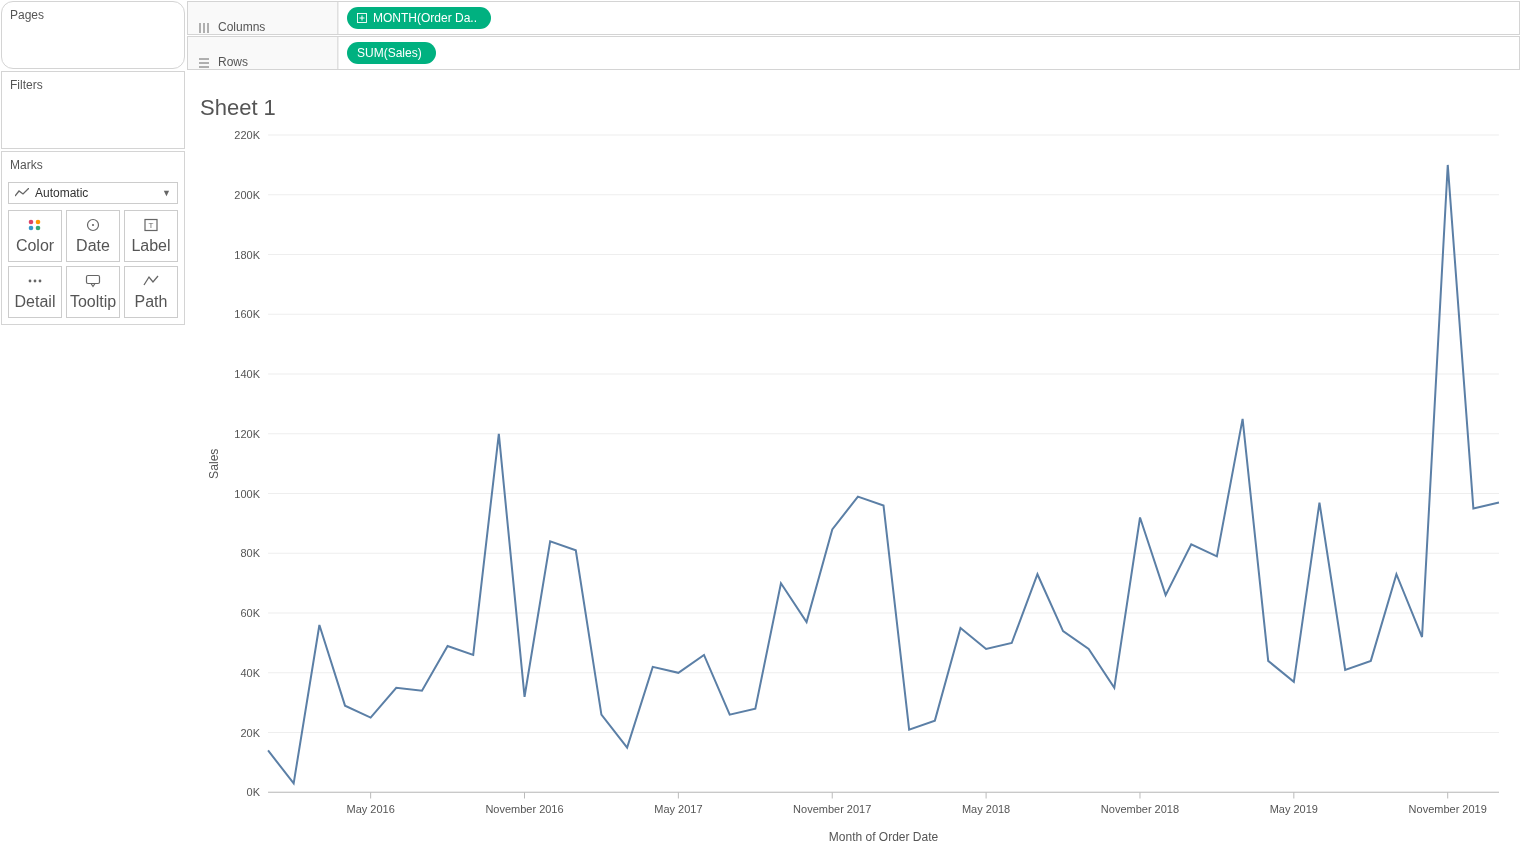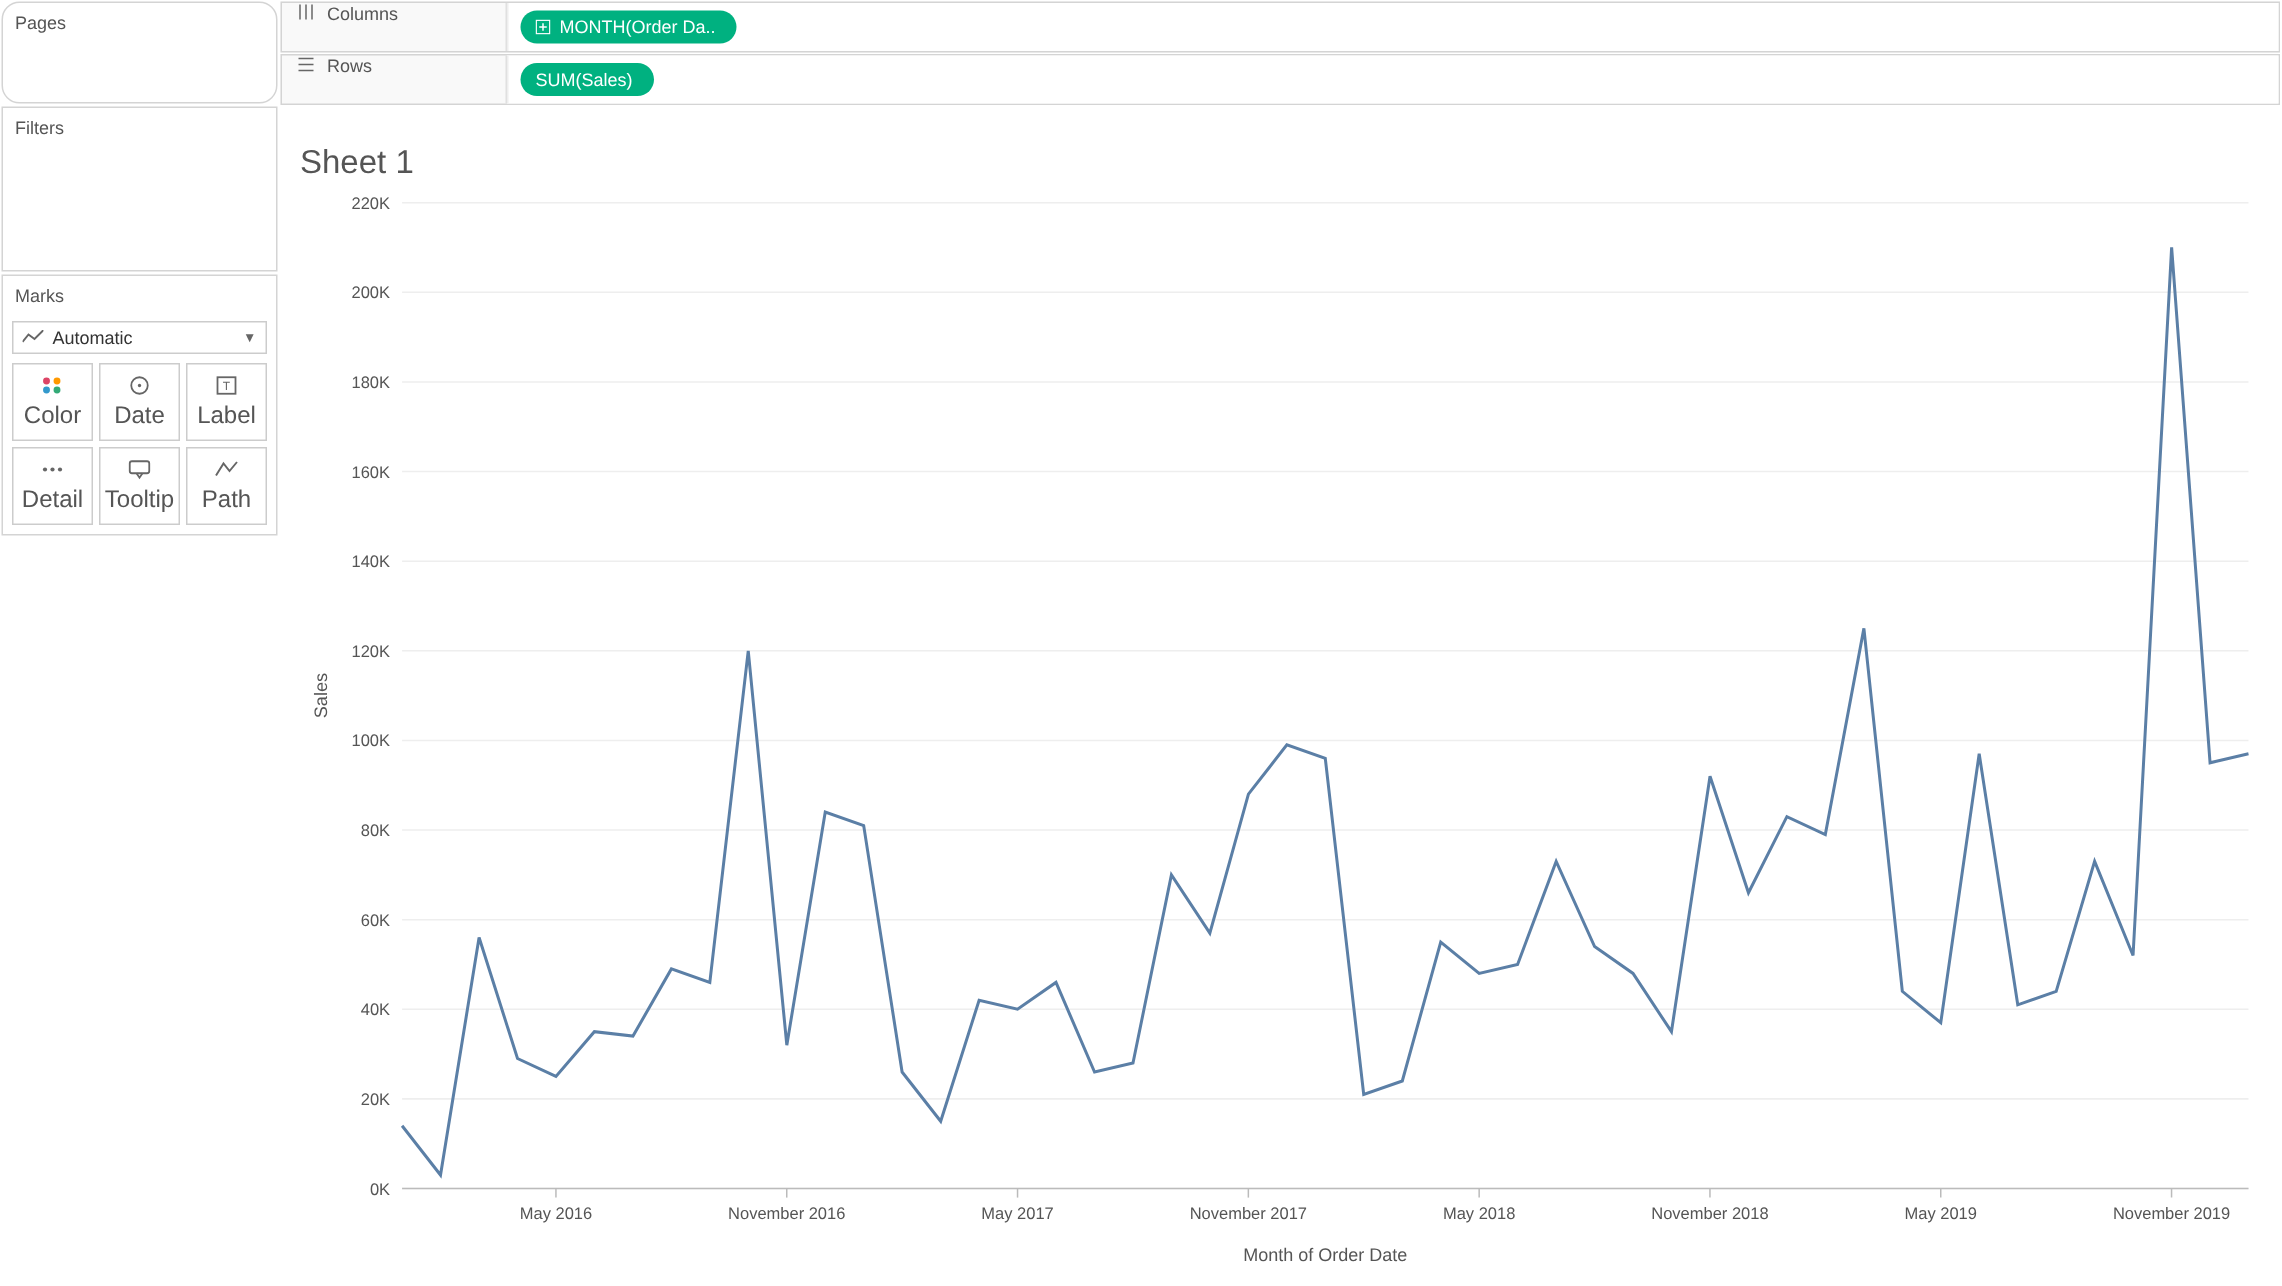--- a/index.html
+++ b/index.html
@@ -1,32 +1,32 @@
 <!DOCTYPE html>
 <html><head>
 <meta charset="utf-8">
 <style>
 * { box-sizing: border-box; margin: 0; padding: 0; }
 body { font-family: "Segoe UI", Arial, sans-serif; font-size: 12px; color: #333; background: #fff; width: 1521px; height: 857px; overflow: hidden; display: flex; }
 .left-col { width: 186px; flex-shrink: 0; display: flex; flex-direction: column; }
 .panel { border: 1px solid #d4d4d4; background: #fff; margin: 1px; }
 .panel-title { padding: 6px 8px; font-size: 12px; color: #555; }
 .pages-panel { height: 68px; border-radius: 12px; }
-.filters-panel { height: 110px; }
+.filters-panel { height: 78px; }
 .marks-panel { }
 .marks-dropdown { margin: 4px 6px 6px 6px; border: 1px solid #ccc; height: 22px; display: flex; align-items: center; padding: 0 6px; justify-content: space-between; cursor: pointer; }
 .marks-dropdown .dl { display: flex; align-items: center; gap: 6px; }
 .marks-grid { display: grid; grid-template-columns: repeat(3, 1fr); gap: 4px; padding: 0 6px 6px 6px; }
 .mark-btn { border: 1px solid #ccc; height: 52px; display: flex; flex-direction: column; align-items: center; justify-content: center; gap: 4px; cursor: pointer; background: #fff; }
 .mark-btn svg { width: 18px; height: 16px; }
 .mark-lbl { font-size: 16px; color: #555; }
 .right-col { flex: 1; display: flex; flex-direction: column; }
 .shelves { }
 .shelf-row { display: flex; align-items: center; border: 1px solid #d4d4d4; background: #f9f9f9; height: 34px; margin: 1px; }
-.shelf-label { width: 150px; display: flex; align-items: flex-start; gap: 8px; padding: 0 10px; color: #555; border-right: 1px solid #e0e0e0; height: 100%; }
+.shelf-label { width: 150px; display: flex; align-items: flex-end; gap: 8px; padding: 0 10px; color: #555; border-right: 1px solid #e0e0e0; height: 100%; }
 .shelf-content { flex: 1; display: flex; align-items: center; padding: 0 8px; background: #fff; height: 100%; border-left: 1px solid #eee; text-align: right; }
 .pill { background: #00b180; color: #fff; border-radius: 12px; padding: 3px 14px 3px 10px; font-size: 12px; display: inline-flex; align-items: center; gap: 6px; height: 22px; }
 .pill .picon { width: 10px; height: 10px; }
 .viz-area { flex: 1; padding: 20px 12px 4px 12px; display: flex; flex-direction: column; }
 .sheet-title { font-size: 22px; color: #555; font-weight: 400; margin: 4px 2px 4px 2px; }
 .chart-wrap { flex: 1; position: relative; }
 svg.chart { width: 100%; height: 100%; }
 .axis-text { font-size: 11px; fill: #555; }
 .axis-title { font-size: 12px; fill: #555; }
 .gridline { stroke: #eee; stroke-width: 1; }

